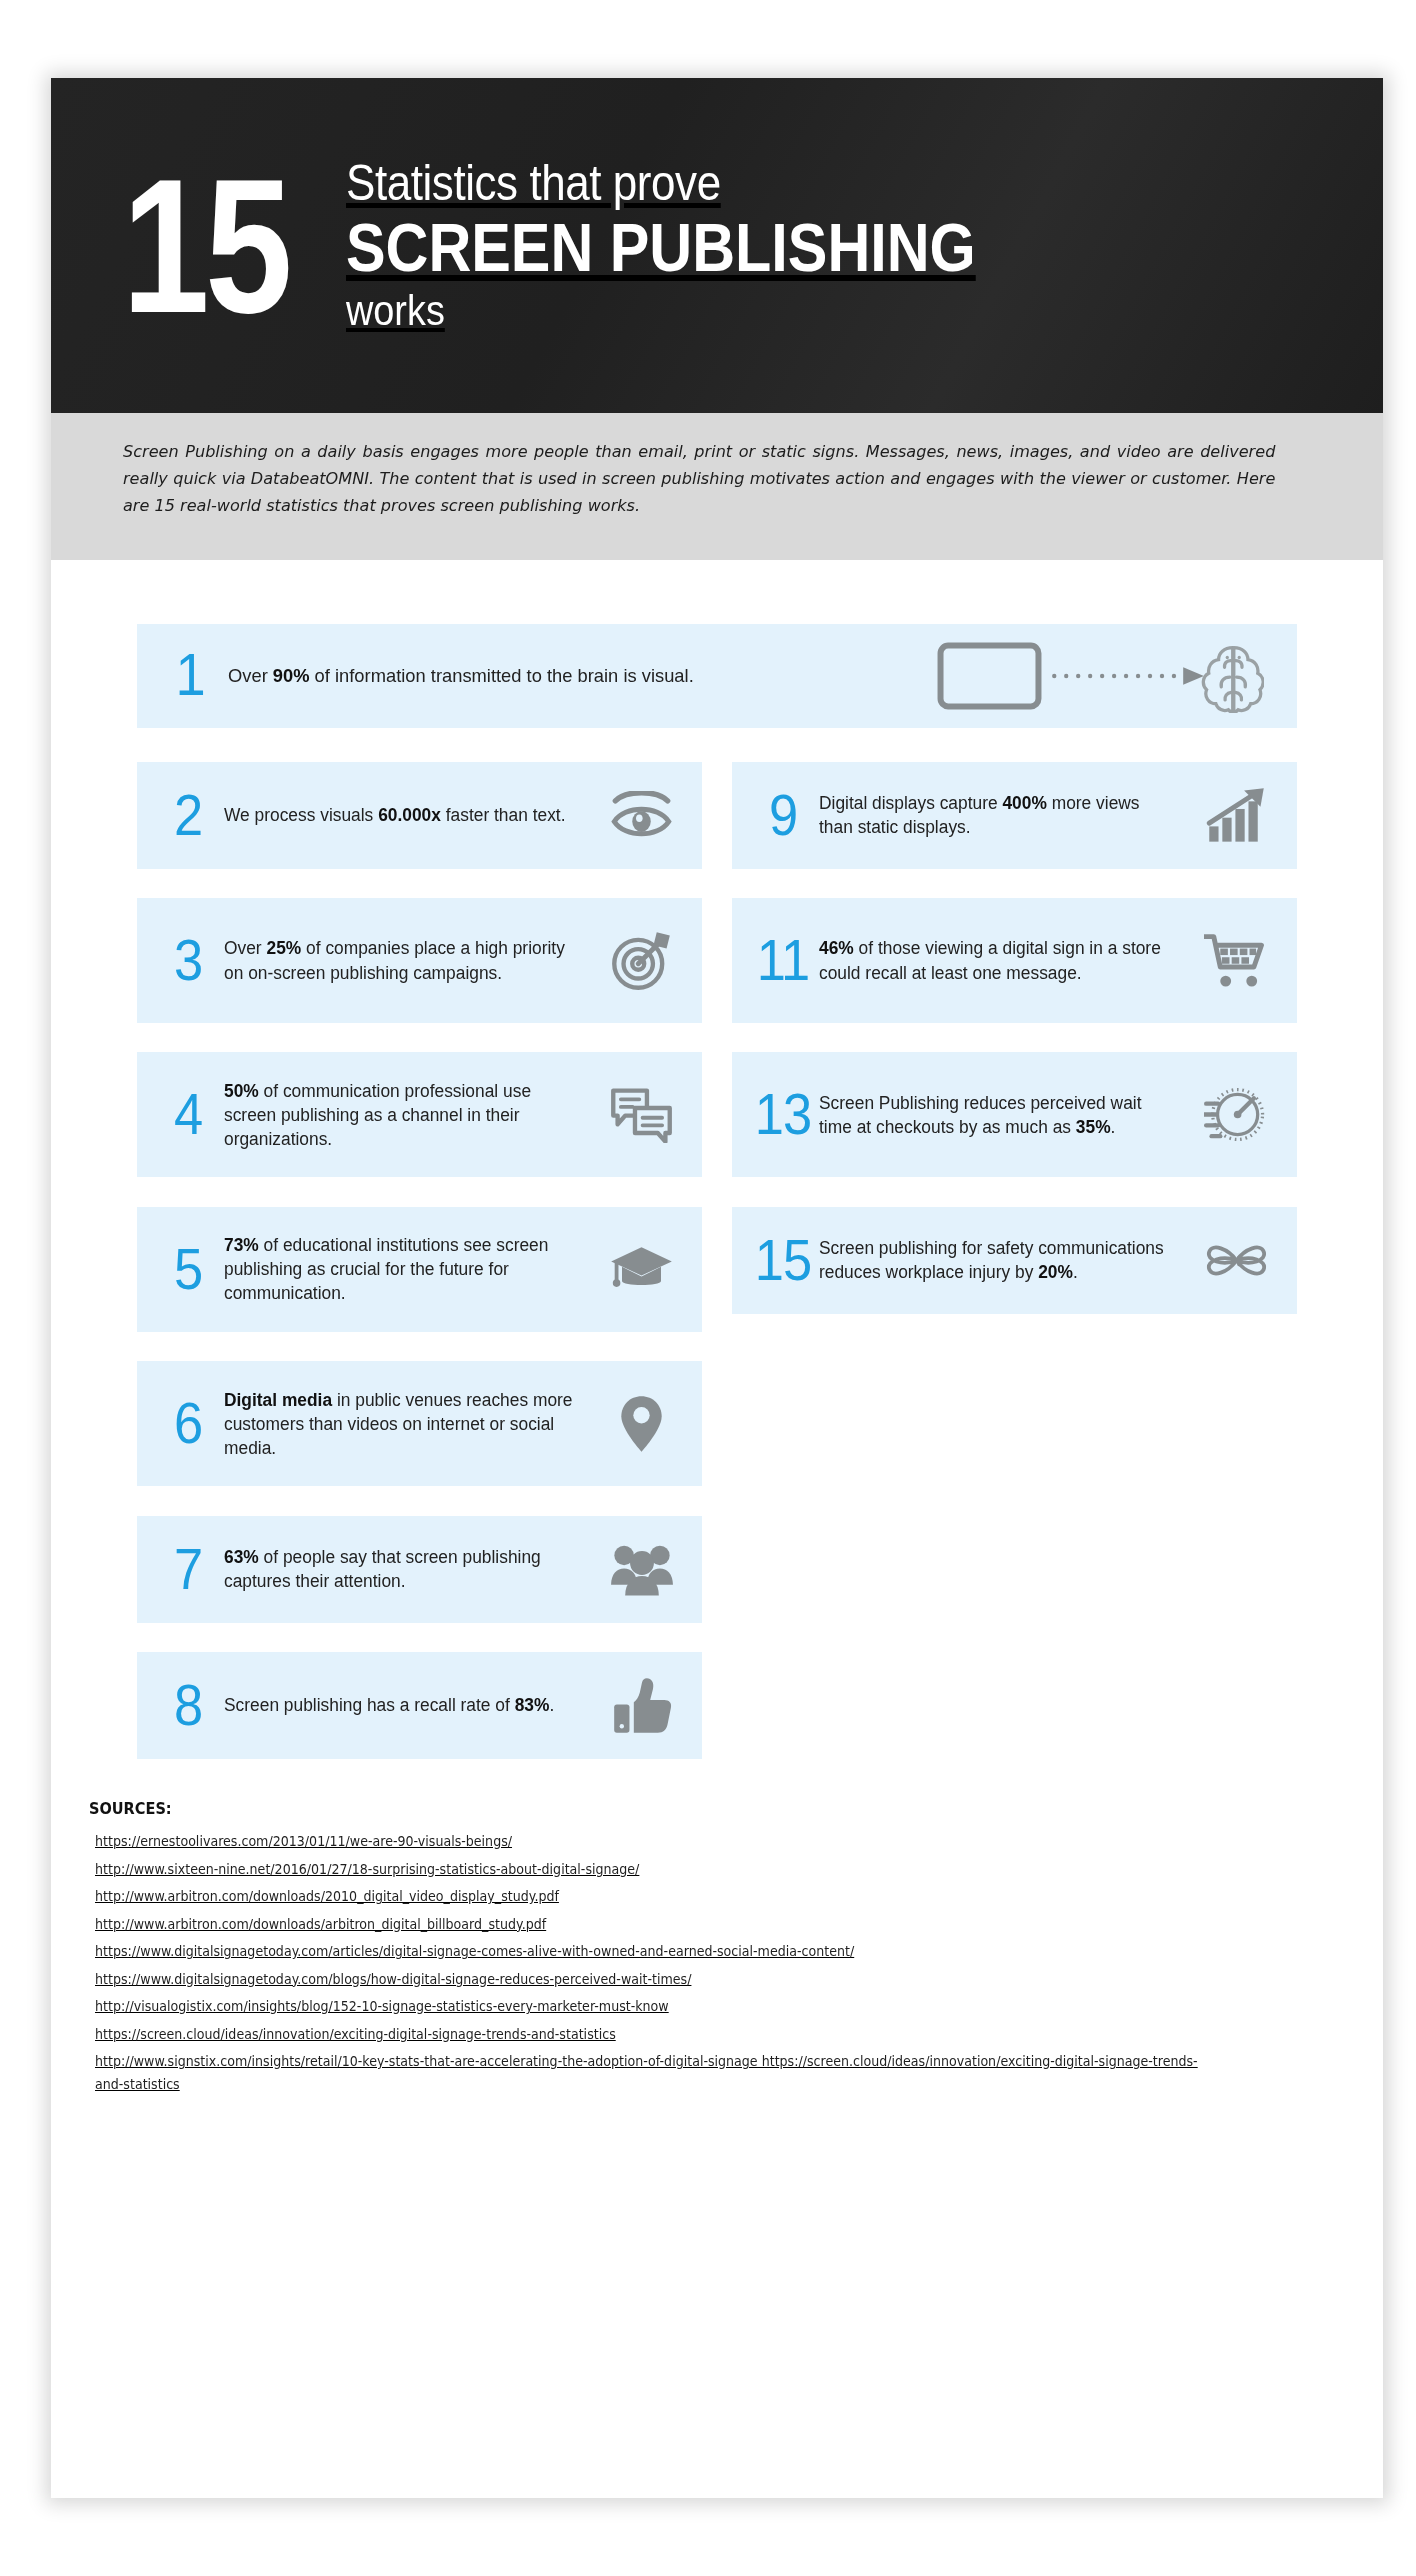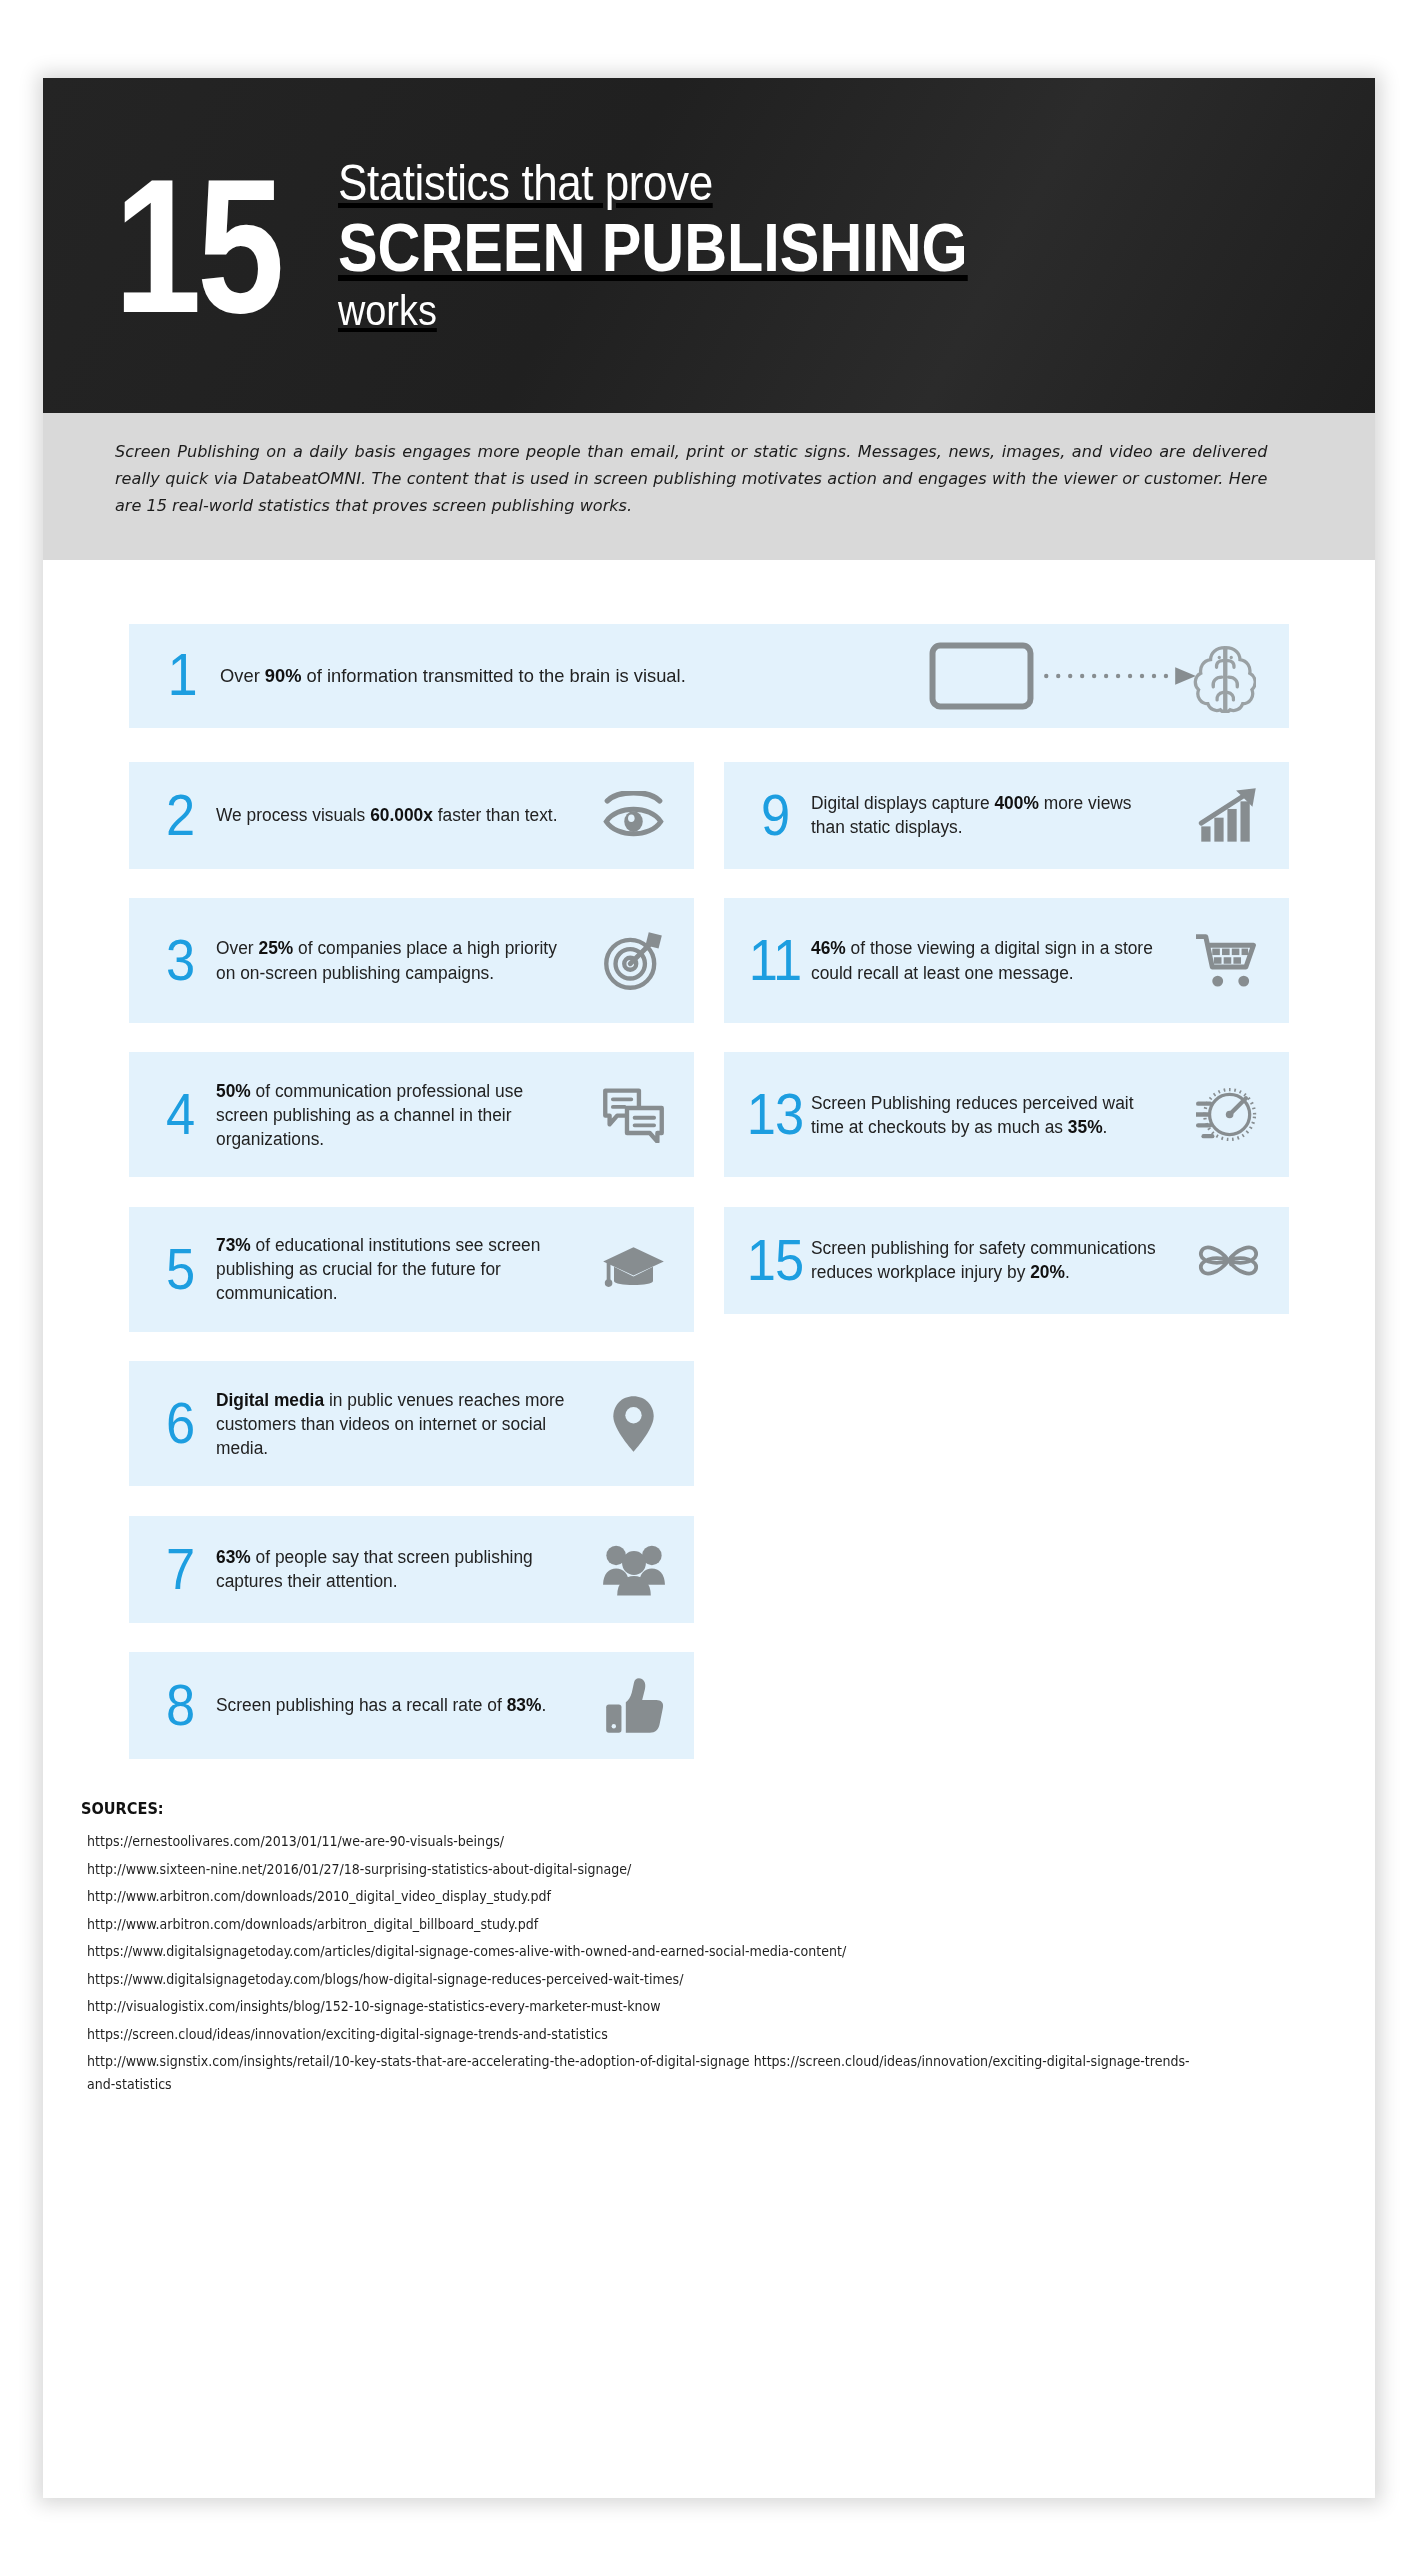--- a/index.html
+++ b/index.html
@@ -6,21 +6,21 @@
   html, body {
     width: 1417px;
     height: 2576px;
     background: #ffffff;
     font-family: "Liberation Sans", sans-serif;
     overflow: hidden;
   }
 
   .poster {
     position: absolute;
-    left: 43px; top: 78px;
+    left: 51px; top: 78px;
     width: 1332px; height: 2420px;
     background: #ffffff;
     box-shadow: 0 0 18.5px 5.5px rgba(0,0,0,0.16);
   }
 
   
   .header {
     height: 335px;
     background: linear-gradient(118deg, #242424 0%, #202020 42%, #2b2b2b 70%, #1e1e1e 100%);
     display: flex;
@@ -150,21 +150,21 @@
   .sources { padding: 12px 86px 0 38px; }
   .sources-title {
     font-size: 15.3px;
     font-weight: 700;
     color: #111;
     margin-bottom: 12px;
     font-family: "DejaVu Sans", sans-serif;
     transform: scaleX(0.95);
     transform-origin: left center;
   }
-  .src-list { padding-left: 5.5px; }
+  .src-list { padding-left: 5.5px; text-decoration: underline; }
   .src-item {
     font-size: 13.6px;
     line-height: 1.66;
     color: #1f1f1f;
     font-family: "DejaVu Sans", sans-serif;
     transform: scaleX(0.93);
     transform-origin: left center;
     margin-bottom: 4.9px;
     white-space: pre-wrap;
   }

